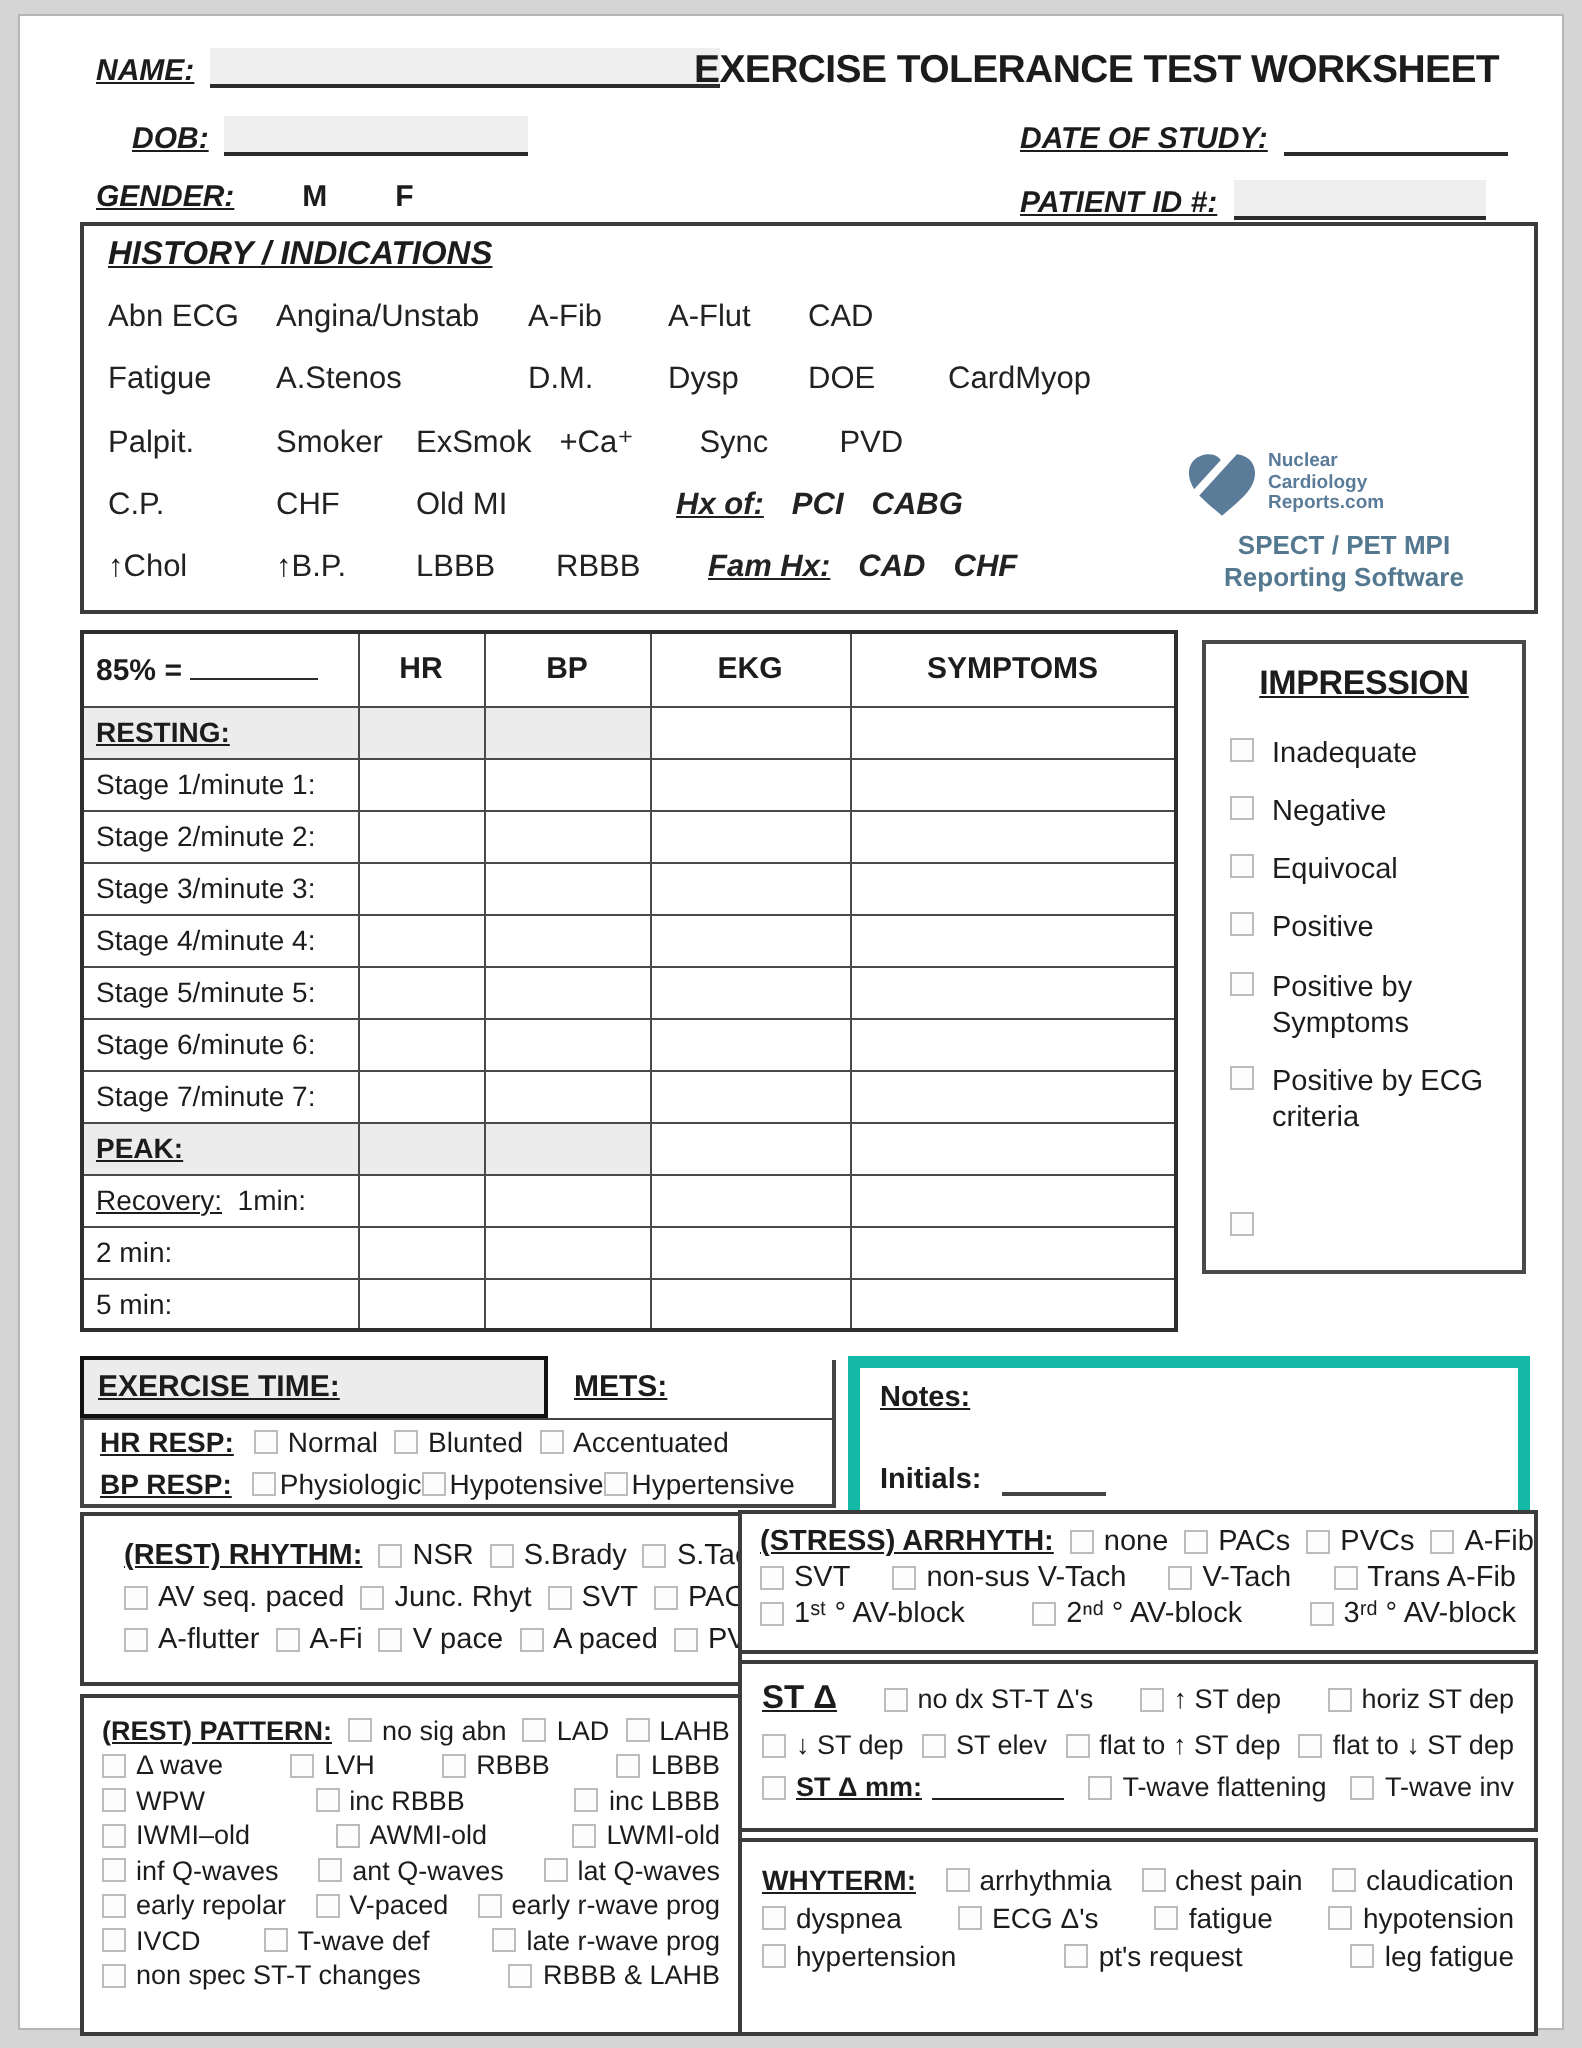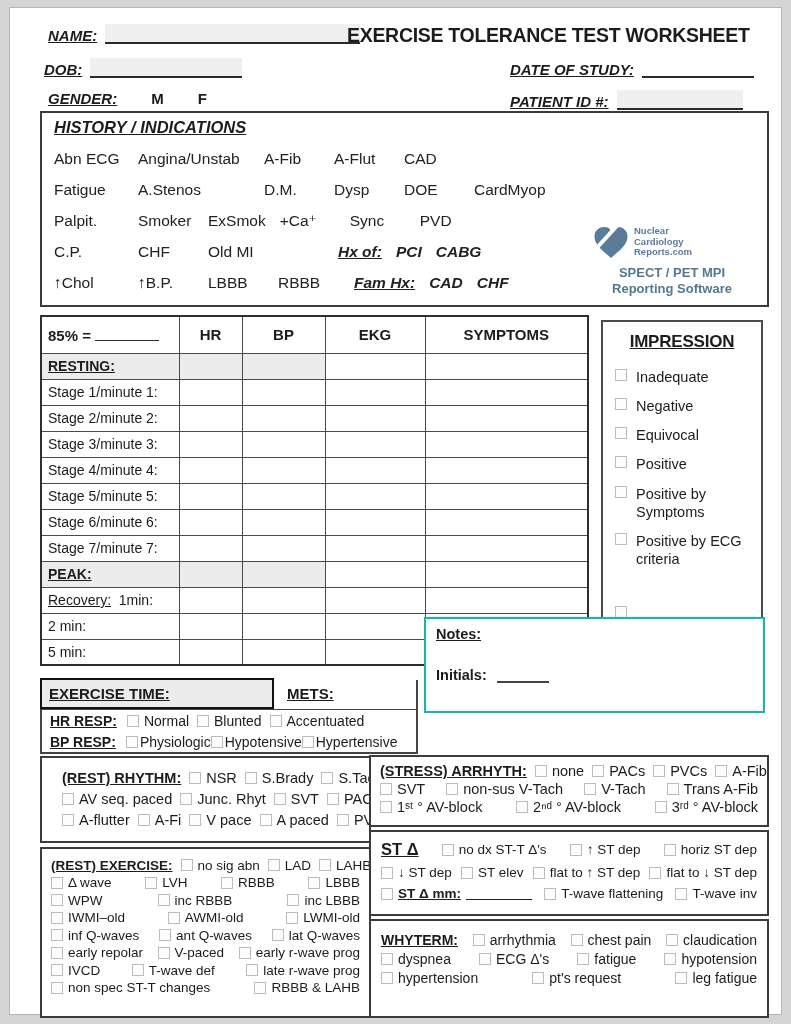--- a/index.html
+++ b/index.html
@@ -8,21 +8,21 @@
     font-family:"Liberation Sans","DejaVu Sans",sans-serif;color:#1c1c1c;
     overflow:hidden;-webkit-font-smoothing:antialiased;
   }
   .sheet{position:absolute;left:9px;top:7px;right:9px;bottom:9px;background:#fff;border:1px solid #b5b5b5;}
   
   .fieldrow{position:absolute;display:flex;align-items:flex-end;gap:8px;}
   .lbl{font-weight:bold;font-style:italic;text-decoration:underline;font-size:15px;white-space:nowrap;}
   .blank{display:inline-block;border-bottom:2px solid #2b2b2b;height:18px;}
   .shaded{background:#efefef;}
   #name-row{left:38px;top:16px;}   #name-row .blank{width:255px;}
-  #dob-row{left:34px;top:50px;}    #dob-row .blank{width:152px;}
+  #dob-row{left:56px;top:50px;}    #dob-row .blank{width:152px;}
   #gender-row{left:38px;top:82px;align-items:baseline;}
   .gender-opt{font-weight:bold;font-size:15px;margin-left:26px;}
   #page-title{position:absolute;right:34px;top:16px;width:400px;text-align:right;
     font-size:19.5px;font-weight:800;letter-spacing:-0.3px;white-space:nowrap;}
   #dos-row{left:500px;top:50px;}   #dos-row .blank{width:112px;}
   #pid-row{left:500px;top:82px;}   #pid-row .blank{width:126px;}
   
   #history-box{position:absolute;left:30px;top:103px;width:729px;height:196px;
     border:2px solid #3c3c3c;box-sizing:border-box;padding:5px 12px;}
   #history-title{font-size:16.5px;font-weight:bold;font-style:italic;text-decoration:underline;}
@@ -59,22 +59,22 @@
     border:2px solid #4a4a4a;box-sizing:border-box;padding:10px 12px;}
   #impression-title{text-align:center;font-size:17px;font-weight:800;text-decoration:underline;letter-spacing:-0.2px;}
   #impression-list{margin-top:16px;display:flex;flex-direction:column;gap:11px;}
   .imp-opt{display:flex;align-items:flex-start;gap:9px;font-size:14.5px;line-height:1.25;}
   .imp-opt .cb{margin-top:1px;}
   .imp-opt:last-child{margin-top:26px;}
   
   .cb{width:12px;height:12px;border:1.5px solid #bcbcbc;background:#fdfdfd;display:inline-block;flex:none;box-sizing:border-box;}
   .opt{display:inline-flex;align-items:center;gap:5px;white-space:nowrap;}
   
-  #notes-box{position:absolute;left:414px;top:609px;width:341px;height:96px;background:#fff;
-    border:2px solid #14b8a6;box-sizing:border-box;padding:7px 10px;}
+  #notes-box{position:absolute;left:414px;top:670px;width:341px;height:96px;background:#fff;
+    border:6px solid #14b8a6;box-sizing:border-box;padding:7px 10px;}
   #notes-label{font-size:14.5px;font-weight:bold;text-decoration:underline;}
   #initials-row{margin-top:25px;display:flex;align-items:flex-end;gap:10px;}
   #initials-label{font-size:14.5px;font-weight:bold;}
   #initials-blank{width:52px;height:14px;border-bottom:2px solid #444;display:inline-block;}
   
   #exercise-box{position:absolute;left:30px;top:672px;width:378px;height:74px;box-sizing:border-box;
     border:2px solid #444;border-top:none;}
   #ex-row1{position:absolute;left:0;top:0;right:0;height:29px;border-bottom:1px solid #444;}
   #ex-time-box{position:absolute;left:-2px;top:-2px;width:234px;height:31px;background:#ececec;
     border:2.5px solid #111;box-sizing:border-box;display:flex;align-items:center;padding-left:7px;}
@@ -489,21 +489,21 @@
           <span class="opt-lbl">2ⁿᵈ ° AV-block</span>
         </span>
         <span class="opt">
           <span class="cb"></span>
           <span class="opt-lbl">3ʳᵈ ° AV-block</span>
         </span>
       </div>
     </div>
   <div class="ckbox" id="rest-pattern-box">
       <div class="ck-row">
-        <span class="ck-title">(REST) EXERCISE:</span>
+        <span class="ck-title">(REST) PATTERN:</span>
         <span class="opt">
           <span class="cb"></span>
           <span class="opt-lbl">no sig abn</span>
         </span>
         <span class="opt">
           <span class="cb"></span>
           <span class="opt-lbl">LAD</span>
         </span>
         <span class="opt">
           <span class="cb"></span>

